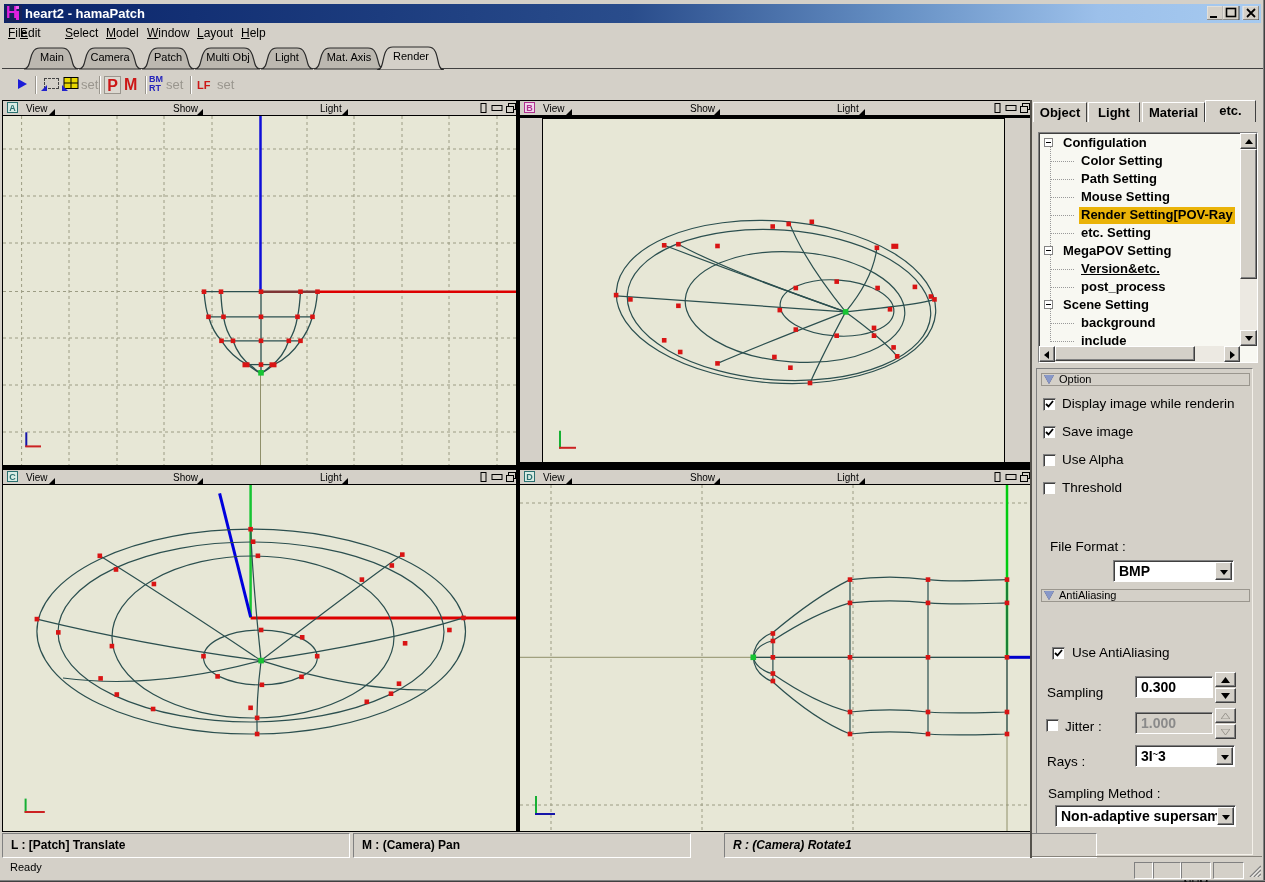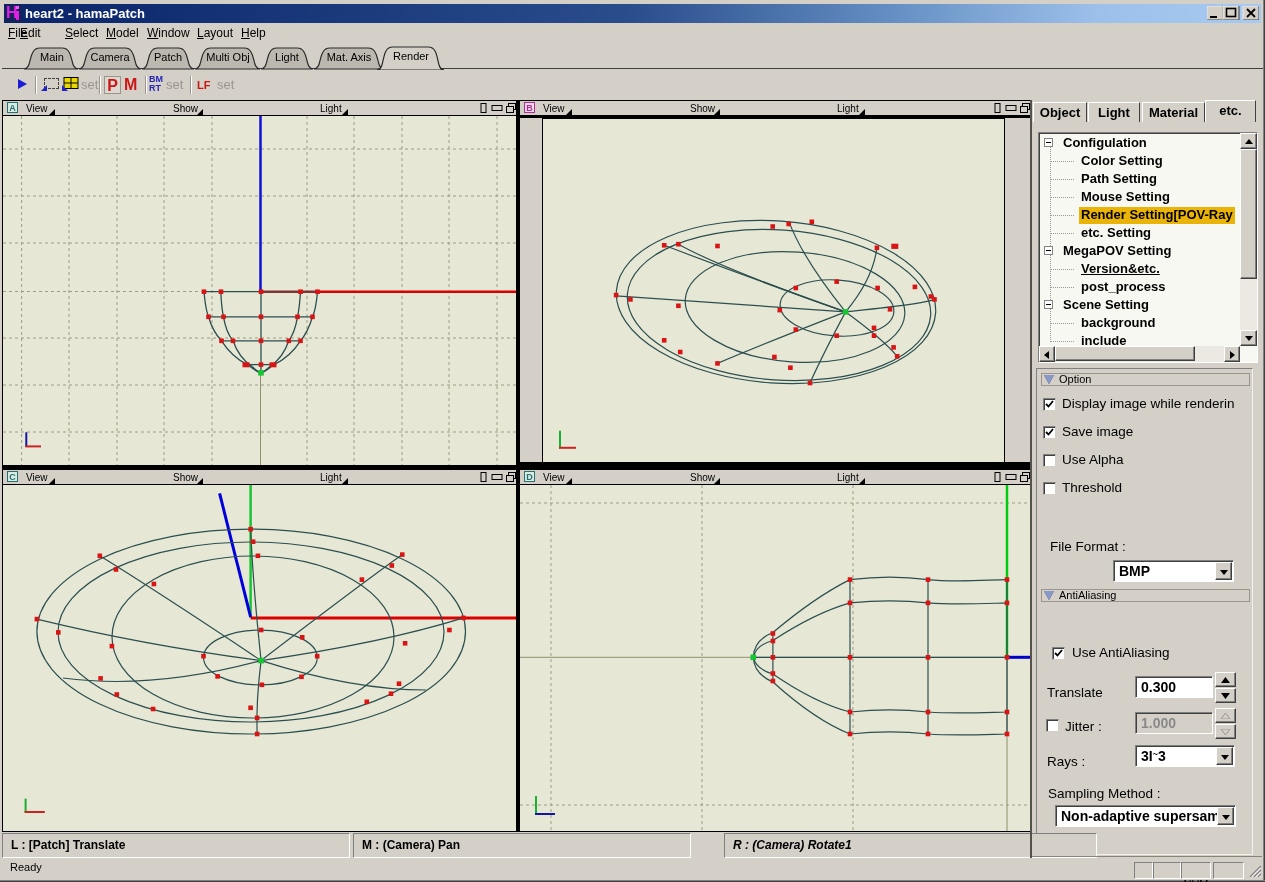--- a/index.html
+++ b/index.html
@@ -508,21 +508,21 @@
     <div class="rubar" style="top:220px;text-decoration:underline;">
           <span class="rutri"></span>
           <span class="rutxt">AntiAliasing</span>
         </div>
     <div class="ckbox" style="left:15px;top:278px;">
           <svg width="9" height="9">
             <path d="M1,4 L3.5,6.5 L8,1" stroke="#000" stroke-width="1.8" fill="none"></path>
           </svg>
         </div>
     <div class="cklbl" style="left:35px;top:276px;">Use AntiAliasing</div>
-    <div class="cklbl" style="left:10px;top:316px;">Translate</div>
+    <div class="cklbl" style="left:10px;top:316px;">Sampling</div>
     <div class="ebox" style="left:98px;top:307px;width:78px;">0.300</div>
     <div class="spin" style="left:178px;top:303px;">
       <div class="spbtn">
             <svg width="9" height="6">
               <path d="M4.5,0 L9,6 L0,6 Z" fill="#000"></path>
             </svg>
           </div>
       <div class="spbtn">
             <svg width="9" height="6">
               <path d="M0,0 L9,0 L4.5,6 Z" fill="#000"></path>

